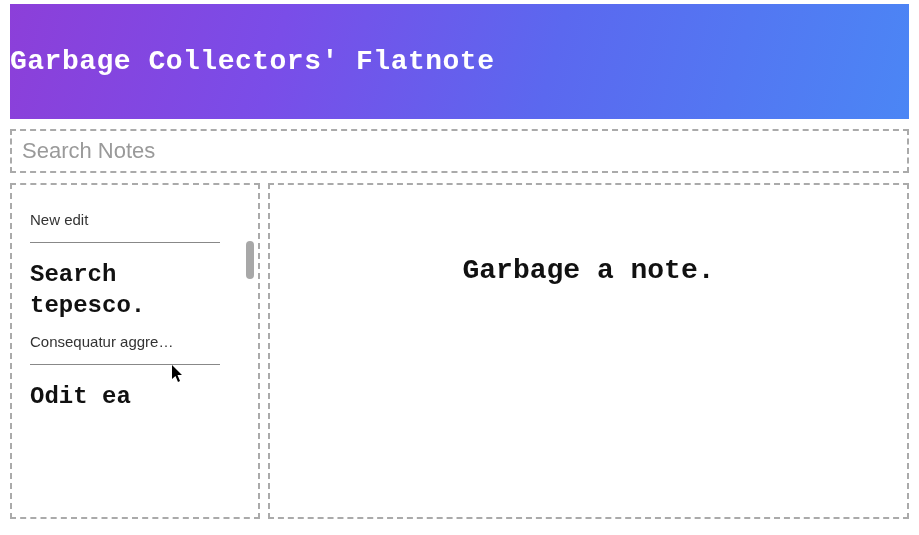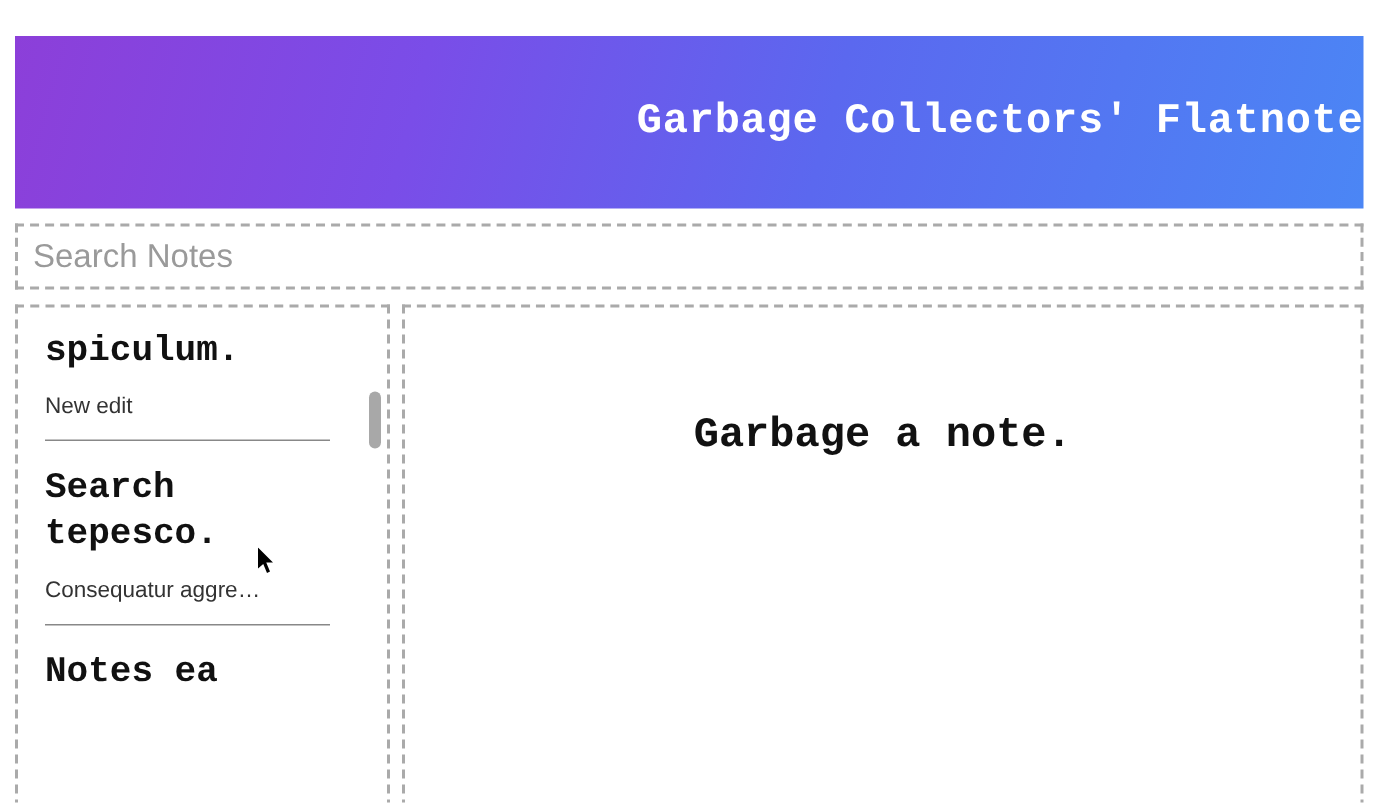--- a/index.html
+++ b/index.html
@@ -5,26 +5,26 @@
     * { margin: 0; padding: 0; box-sizing: border-box; }
     body {
       width: 919px;
       height: 535px;
       background: #ffffff;
       font-family: -apple-system, BlinkMacSystemFont, "Segoe UI", Helvetica, Arial, sans-serif;
       overflow: hidden;
     }
     .header {
       width: calc(100% - 20px);
-      margin: 24px 10px 0 10px;
+      margin: 4px 10px 0 10px;
       height: 115px;
       background: linear-gradient(105deg, #8c3fd9 0%, #7a4de8 30%, #5b68ef 60%, #4b86f5 100%);
       display: flex;
       align-items: center;
-      justify-content: flex-end;
+      justify-content: flex-start;
     }
     .header-title {
       font-family: "Courier New", Courier, monospace;
       font-weight: bold;
       font-size: 28px;
       color: #ffffff;
       letter-spacing: 0.5px;
     }
     .search-box {
       margin: 10px;
@@ -118,31 +118,30 @@
 
 <div class="search-box">
   <input class="search-input" type="text" placeholder="Search Notes" style="">
 </div>
 
 <div class="content">
   <div class="sidebar">
     <div class="scrollbar-thumb"></div>
 
     <div class="note-item">
-      <div class="note-title">spiculum.</div>
       <div class="note-preview">New edit</div>
     </div>
 
     <div class="note-item">
       <div class="note-title">Search tepesco.</div>
       <div class="note-preview">Consequatur aggre…</div>
     </div>
 
     <div class="note-item">
-      <div class="note-title">Notes ea</div>
+      <div class="note-title">Odit ea</div>
     </div>
   </div>
 
   <div class="main">
     <div class="main-placeholder">Garbage a note.</div>
   </div>
 </div>
 
 <div class="cursor">
   <svg width="14" height="18" viewBox="0 0 14 18">

